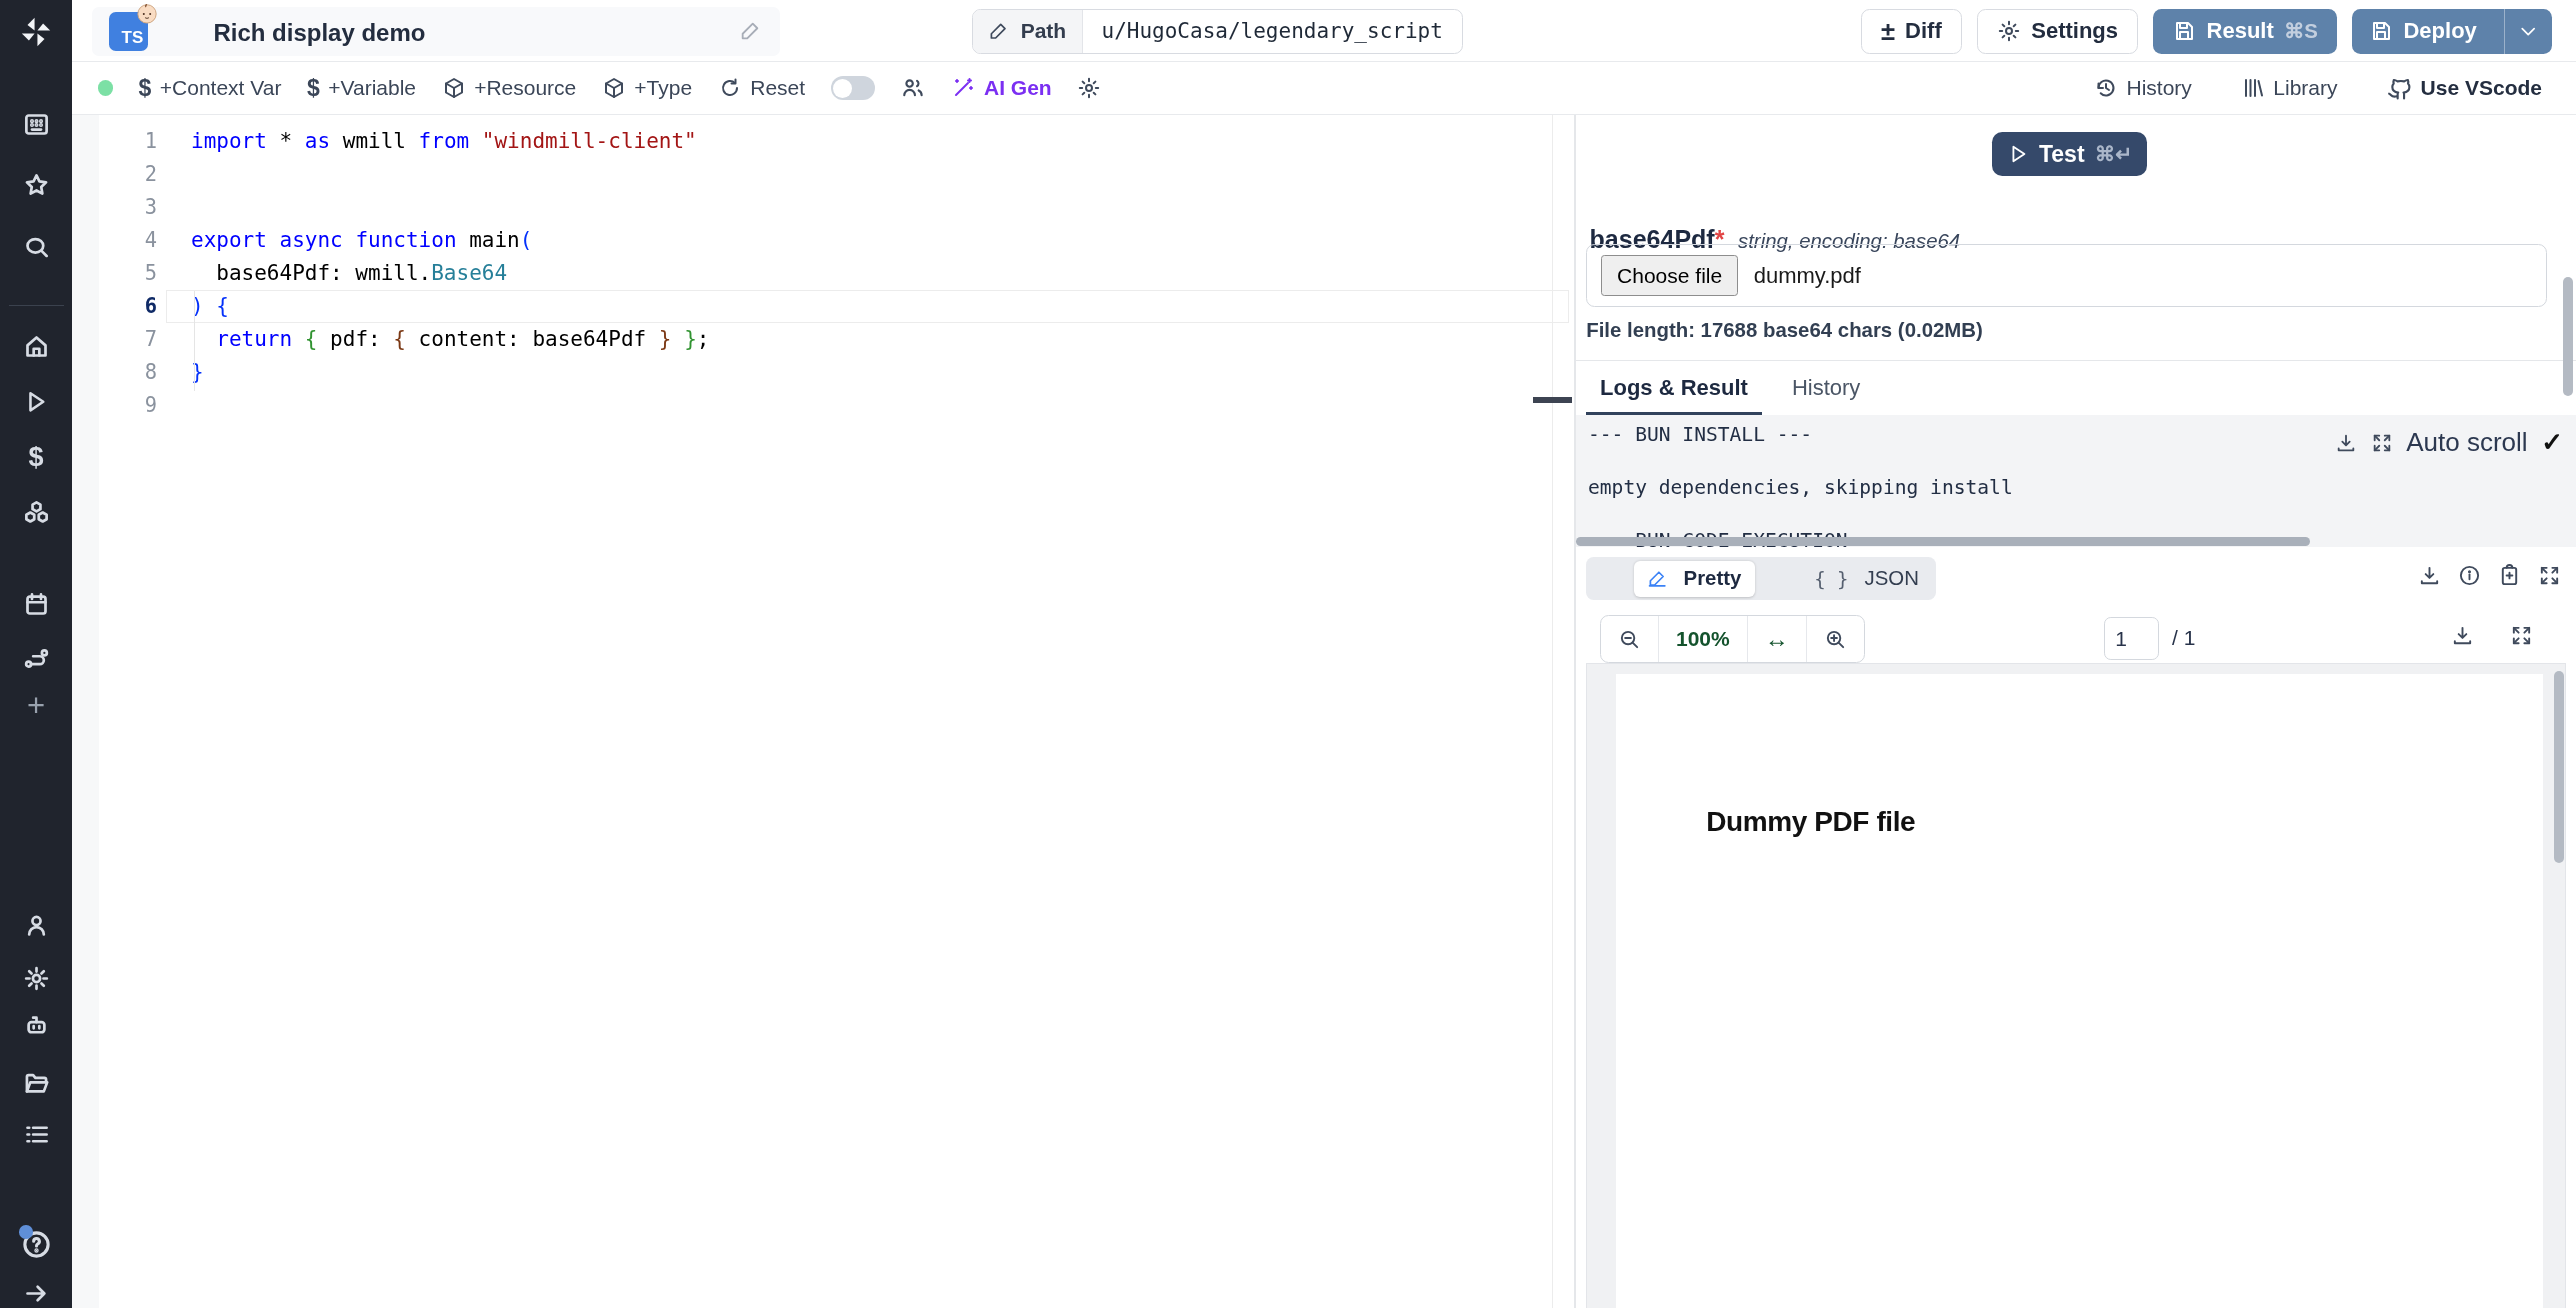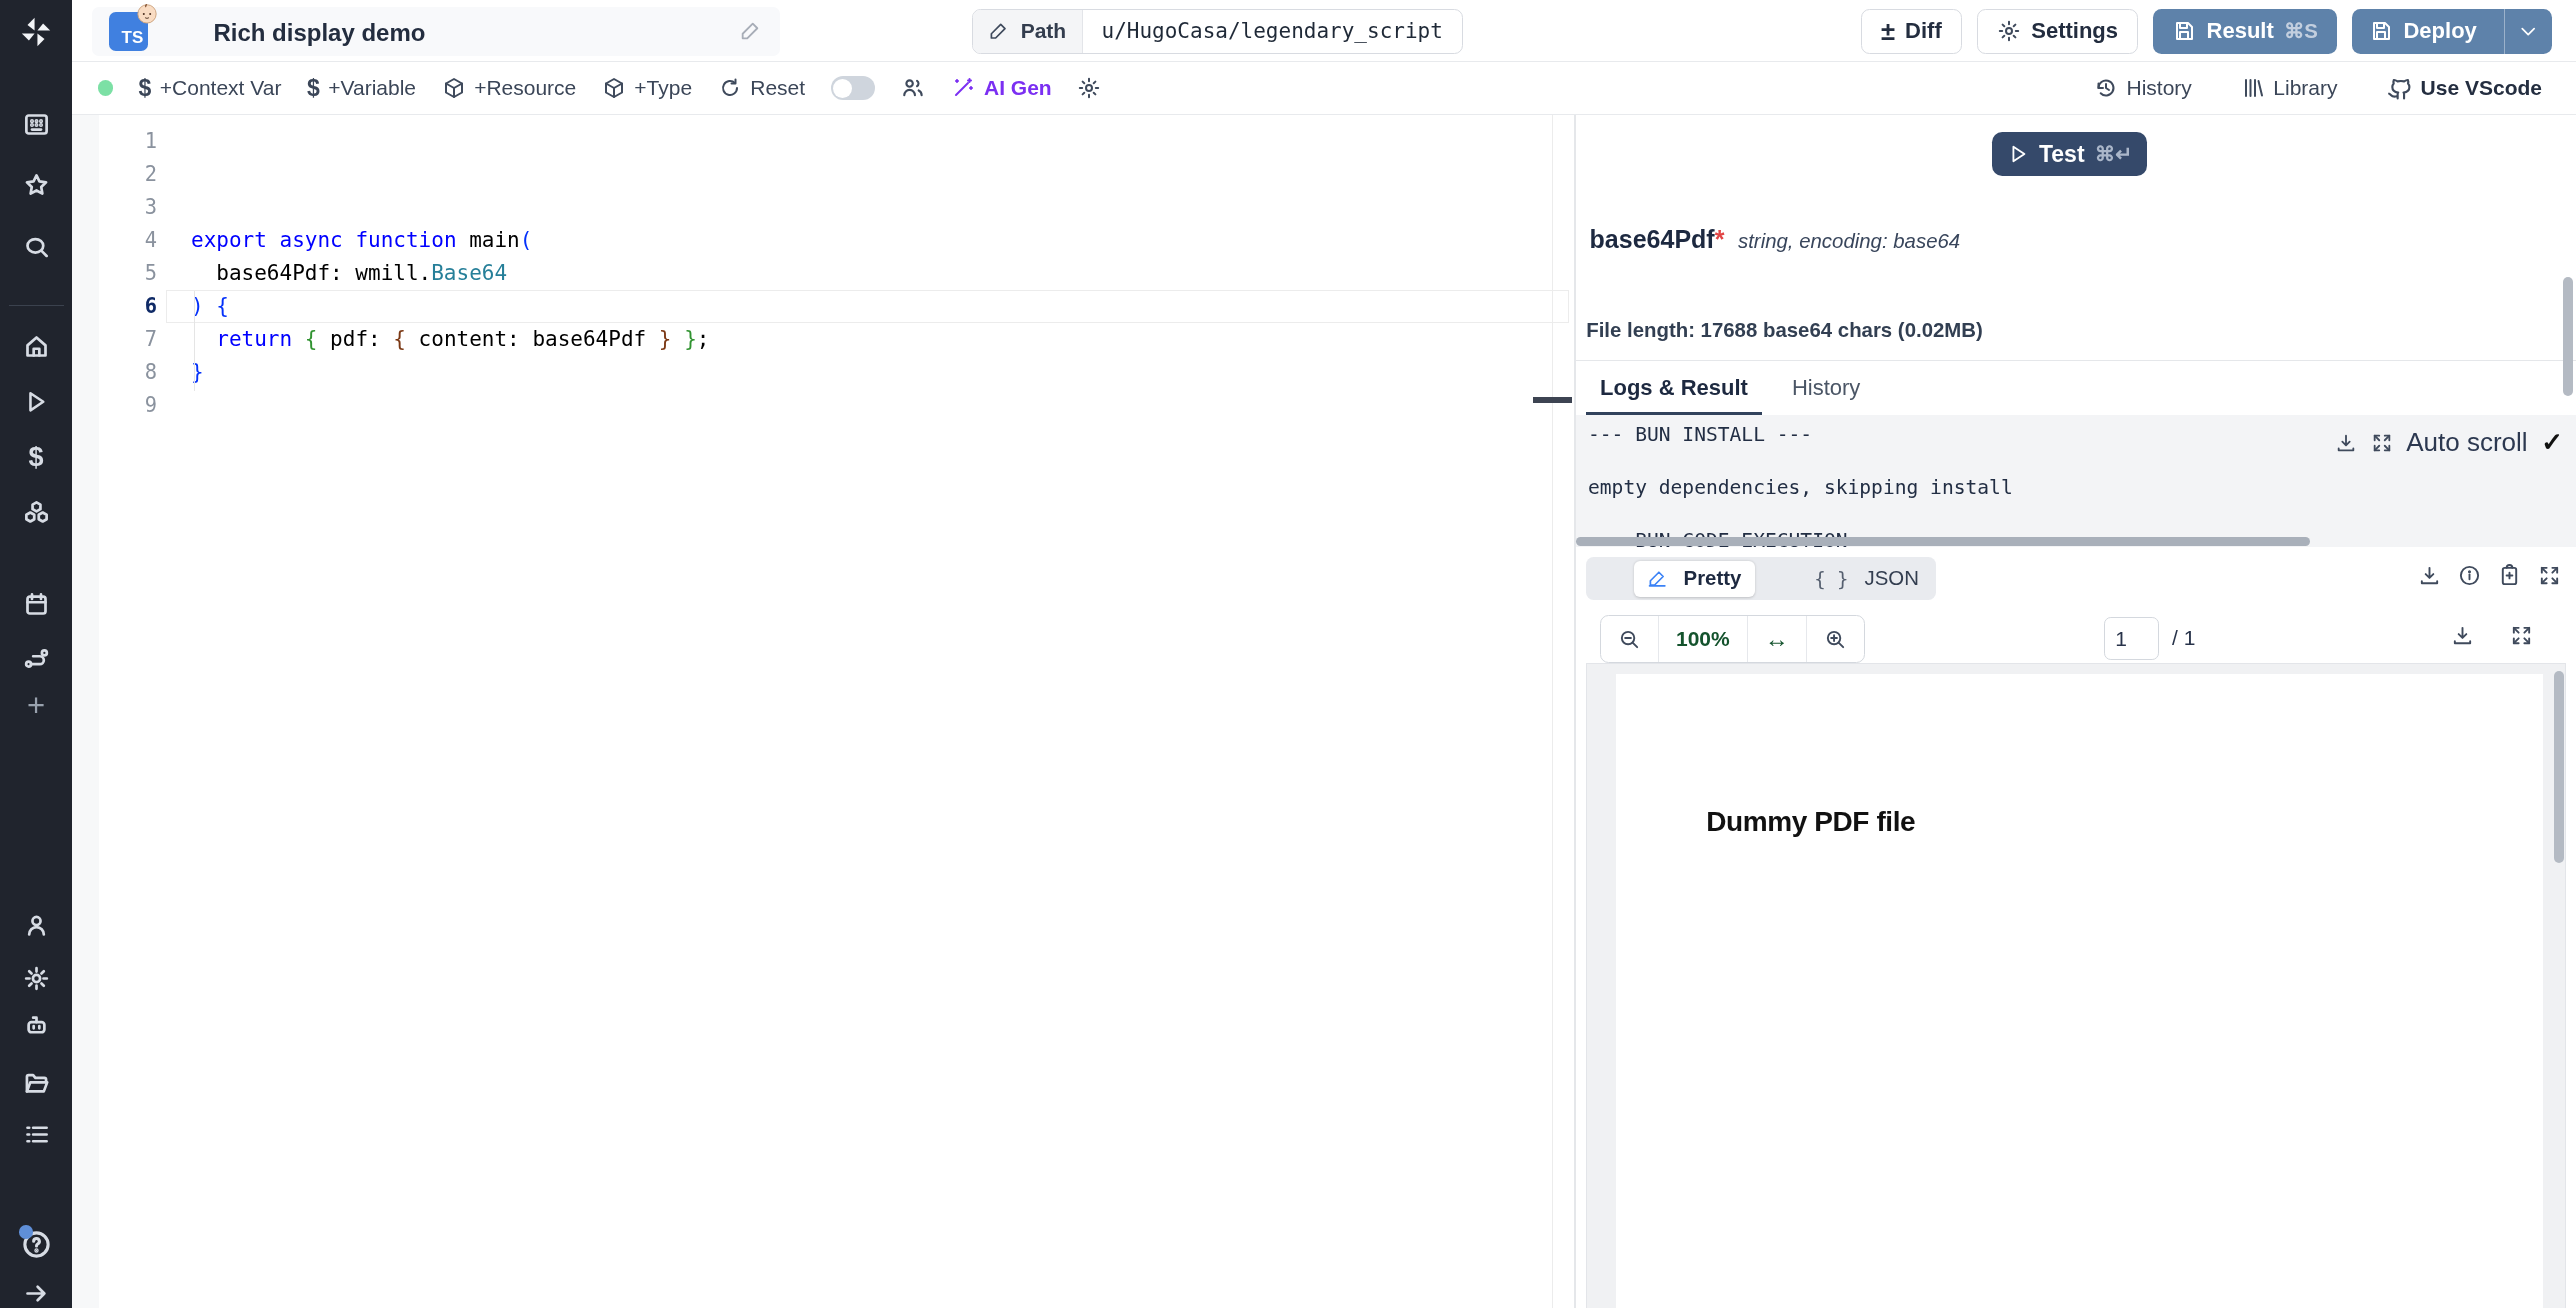--- a/index.html
+++ b/index.html
@@ -384,21 +384,21 @@
           <path d="M9 20 c-5 1.5 -5-2 -7-2.5 m14 4.5 v-3.5 c0-1 .1-1.4 -.5-2 3.5-.4 5.5-1.7 5.5-5.2 0-1.4-.5-2.5-1.3-3.4 .1-.3.6-1.6-.1-3.2 0 0-1.1-.3-3.5 1.3 a12 12 0 0 0 -6.2 0 C7.5 4.4 6.4 4.7 6.4 4.7 c-.7 1.6-.2 2.9-.1 3.2 C5.5 8.8 5 9.9 5 11.3 c0 3.5 2 4.8 5.5 5.2 -.6.6-.6 1.2-.5 2 V22"></path>
         </svg>
       <span>Use VScode</span>
     </span>
   </div>
 </div>
 
 <div class="editor">
   <div class="gutter-strip"></div>
   <div class="code-pad">
-      <div class="code-line"><span class="hl"></span><span class="ln">1</span></div>
+      <div class="code-line"><span class="hl"></span><span class="ln">1</span><span class="code-text"><span class="tok-kw">import </span><span class="tok-pl">* </span><span class="tok-kw">as </span><span class="tok-pl">wmill </span><span class="tok-kw">from </span><span class="tok-str">"windmill-client"</span></span></div>
       <div class="code-line"><span class="hl"></span><span class="ln">2</span><span class="code-text"></span></div>
       <div class="code-line"><span class="hl"></span><span class="ln">3</span><span class="code-text"></span></div>
       <div class="code-line"><span class="hl"></span><span class="ln">4</span><span class="code-text"><span class="tok-kw">export </span><span class="tok-kw">async </span><span class="tok-kw">function </span><span class="tok-pl">main</span><span class="tok-b1">(</span></span></div>
       <div class="code-line"><span class="hl"></span><span class="ln">5</span><span class="code-text"><span class="tok-pl">  base64Pdf: wmill.</span><span class="tok-type">Base64</span></span></div>
       <div class="code-line active"><span class="hl"></span><span class="ln">6</span><span class="code-text"><span class="tok-b1">) {</span></span></div>
       <div class="code-line"><span class="hl"></span><span class="ln">7</span><span class="code-text"><span class="tok-kw">  return </span><span class="tok-b2">{ </span><span class="tok-pl">pdf: </span><span class="tok-b3">{ </span><span class="tok-pl">content: base64Pdf </span><span class="tok-b3">} </span><span class="tok-b2">}</span><span class="tok-pl">;</span></span></div>
       <div class="code-line"><span class="hl"></span><span class="ln">8</span><span class="code-text"><span class="tok-b1">}</span></span></div>
       <div class="code-line"><span class="hl"></span><span class="ln">9</span><span class="code-text"></span></div>
     </div>
   <div class="indent-guide"></div>
@@ -415,20 +415,24 @@
       </svg>
     <span>Test</span>
     <span class="test-short">⌘↵</span>
   </div>
 
   <div class="arg-row">
     <span class="arg-name"><span>base64Pdf</span><span class="req">*</span></span>
     <span class="arg-type">string, encoding: base64</span>
   </div>
 
+  <div class="file-box">
+    <button class="choose-file">Choose file</button>
+    <span class="file-name">dummy.pdf</span>
+  </div>
   <div class="file-length">File length: 17688 base64 chars (0.02MB)</div>
   <div class="panel-hr"></div>
 
   <div class="tabs">
     <span class="tab active">Logs &amp; Result</span>
     <span class="tab">History</span>
   </div>
 
   <div class="log-area">
     <div>

